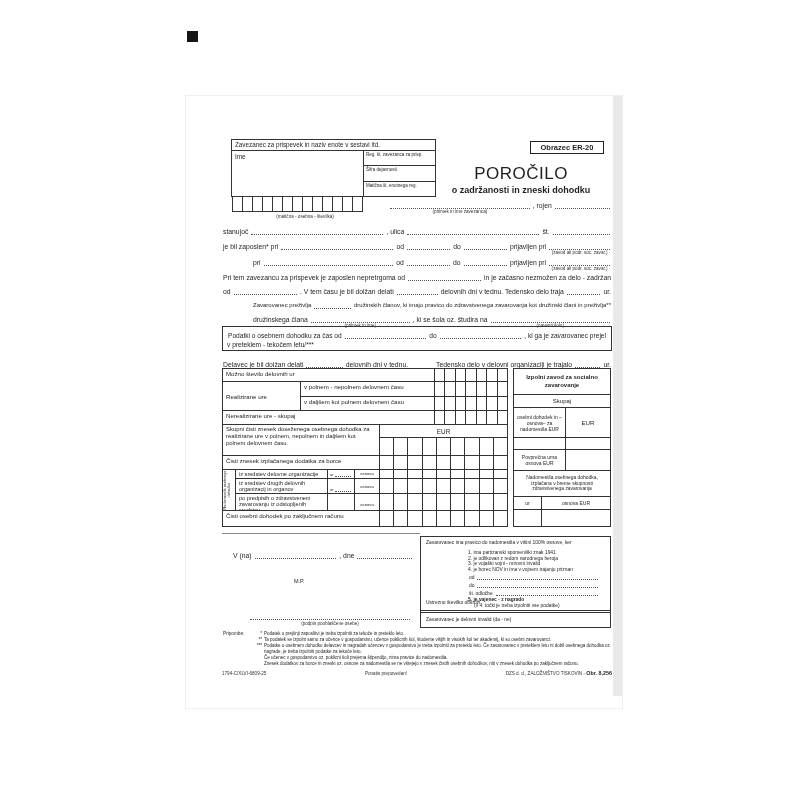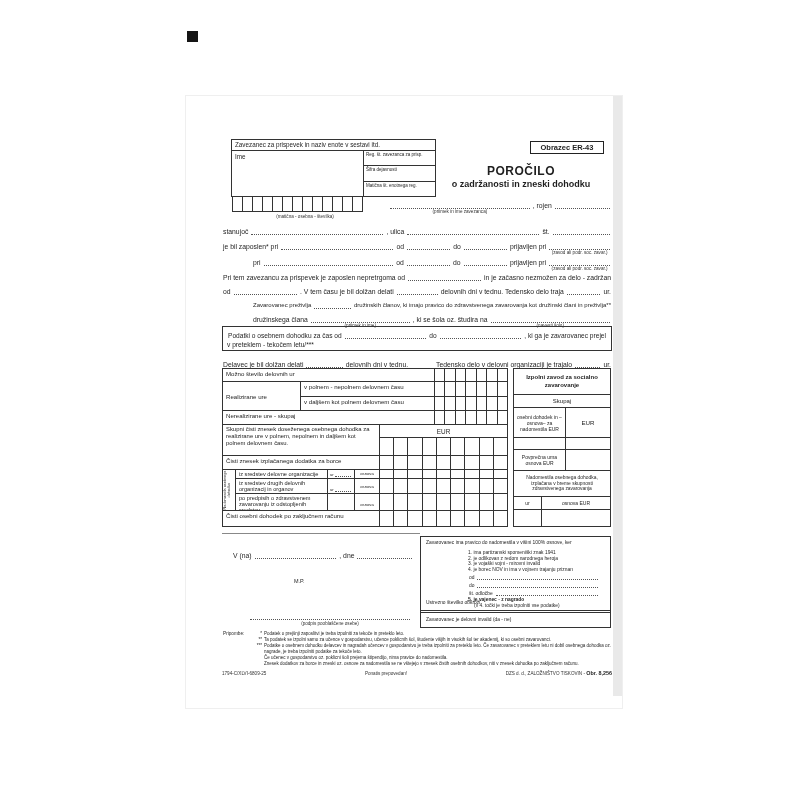--- a/index.html
+++ b/index.html
@@ -18,21 +18,21 @@
   
   .payerbox{left:231px;top:139px;width:205px;height:58px;border:1px solid #333;font-size:6.3px}
   .pb-title{height:11px;border-bottom:1px solid #333;padding:1px 3px;white-space:nowrap;overflow:hidden}
   .pb-body{display:flex;height:45px}
   .pb-name{flex:1;padding:2px 3px}
   .pb-right{width:72px;border-left:1px solid #333;display:flex;flex-direction:column}
   .pb-cell{flex:1;border-bottom:1px solid #333;font-size:4.5px;line-height:1.15;padding:1px 2px;overflow:hidden}
   .pb-cell.last{border-bottom:none}
   .codebox{left:530px;top:141px;width:74px;height:13px;border:1.5px solid #222;display:flex;align-items:center;justify-content:center;font-size:7.5px;font-weight:bold;white-space:nowrap}
   .titleblock{left:428px;top:164px;width:186px;text-align:center}
-  .ftitle{font-size:12px;font-weight:bold;letter-spacing:.5px}
+  .ftitle{font-size:17px;font-weight:normal;letter-spacing:.5px}
   .fsub{font-size:9px;font-weight:bold;margin-top:1px;white-space:nowrap}
   
   .idrow{left:232px;top:196px;display:flex}
   .idcell{width:11px;height:16px;border:1px solid #333;margin-right:-1px;background:#fff}
   .idcap{left:232px;top:214px;width:146px;text-align:center;font-size:4.6px;color:#333}
   
   .incbox{left:222px;top:326px;width:390px;height:25px;border:1px solid #333;padding:2px 4px;font-size:6.6px}
   
   .mtable{left:222px;top:368px;width:286px;height:159px;border:1px solid #333;font-size:6.1px;display:flex;flex-direction:column}
   .trow{display:flex;border-bottom:1px solid #333;overflow:hidden}
@@ -107,21 +107,21 @@
     <div class="pb-name">Ime</div>
     <div class="pb-right">
       <div class="pb-cell">Reg. št. zavezanca za prisp.</div>
       <div class="pb-cell">Šifra dejavnosti</div>
       <div class="pb-cell last">Matična št. enotnega reg.</div>
     </div>
   </div>
 </div>
 
 <div class="abs codebox">
-  <span>Obrazec ER-43</span>
+  <span>Obrazec ER-20</span>
 </div>
 
 <div class="abs titleblock">
   <div class="ftitle">POROČILO</div>
   <div class="fsub">o zadržanosti in zneski dohodku</div>
 </div>
 
 <div class="abs idrow">
     <div class="idcell"></div>
     <div class="idcell"></div>

